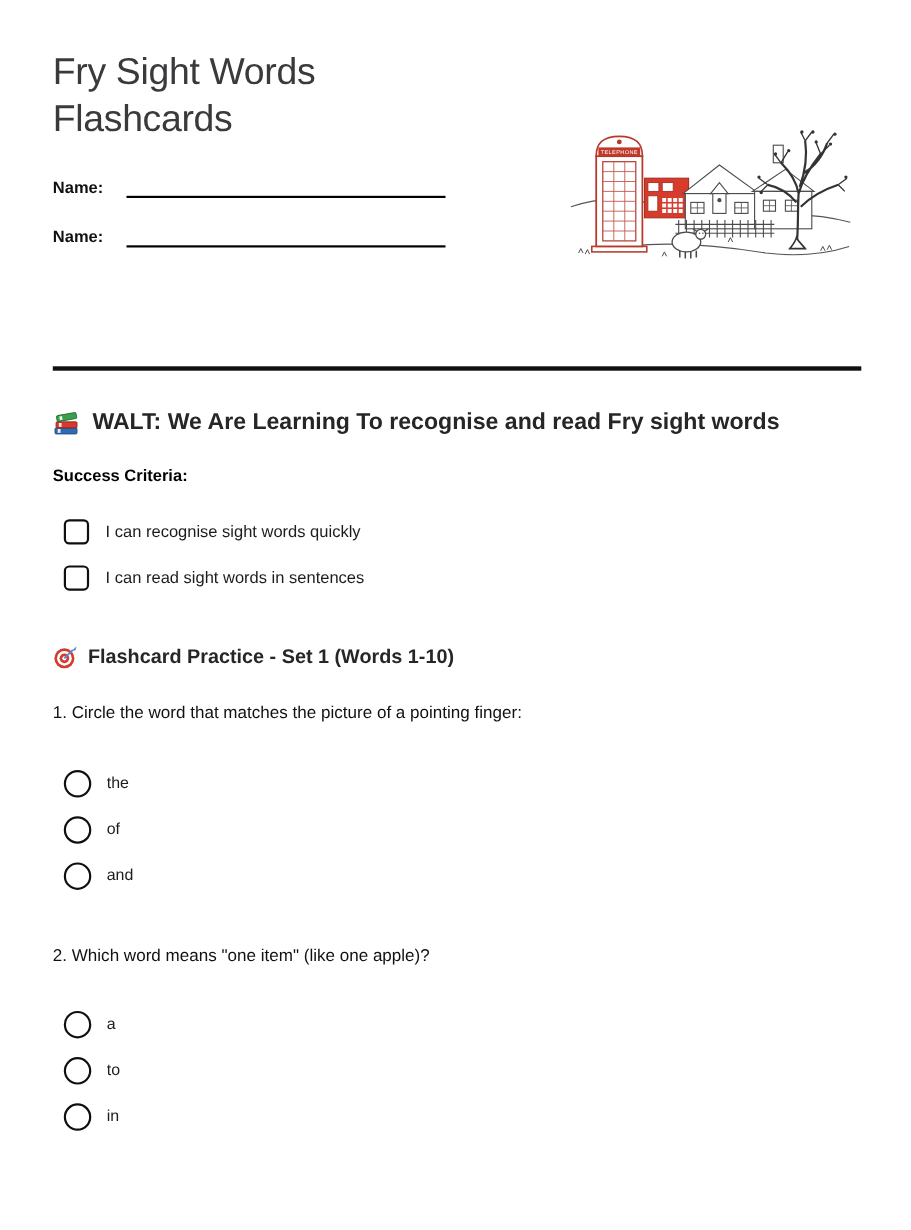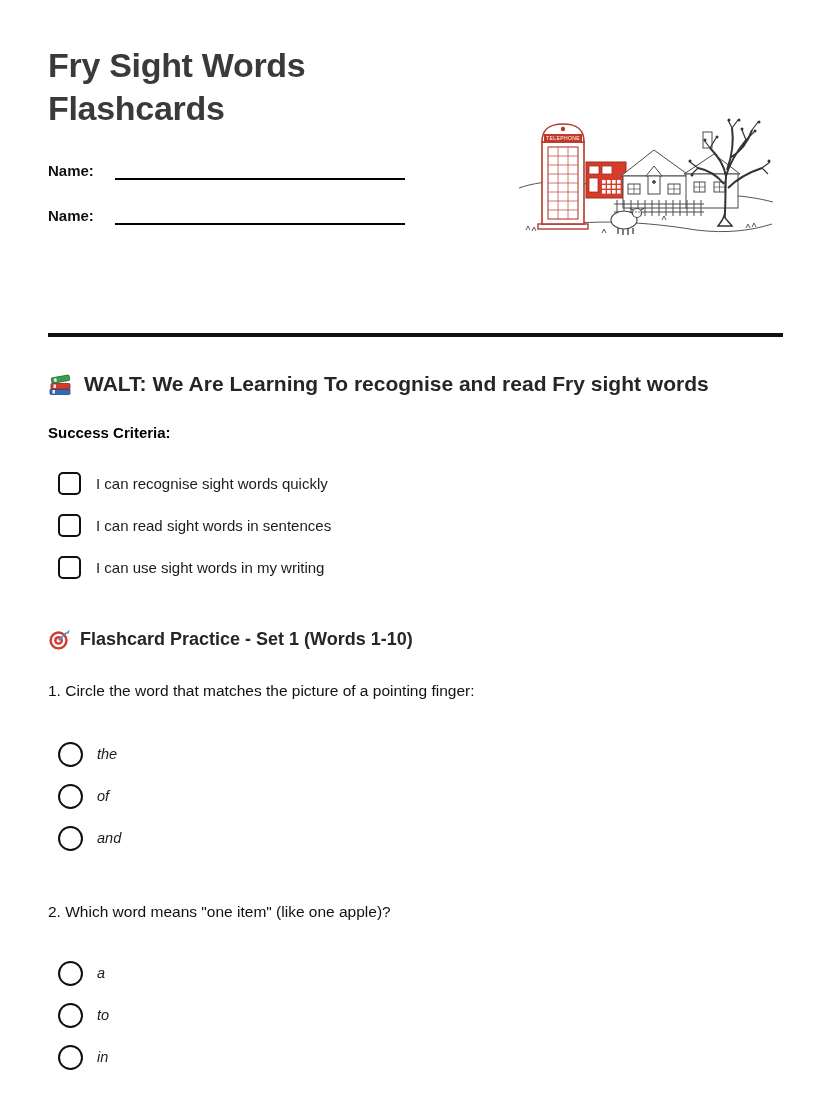--- a/index.html
+++ b/index.html
@@ -11,21 +11,21 @@
     height: 1118px;
     background: #ffffff;
     padding: 0 45px 0 48px;
     overflow: hidden;
   }
   .title {
     margin-top: 44px;
     width: 380px;
     font-size: 34px;
     line-height: 1.26;
-    font-weight: 700;
+    font-weight: 400;
     color: #3a3a3c;
     letter-spacing: -0.3px;
   }
   .field-row {
     display: flex;
     align-items: flex-end;
     width: 357px;
   }
   .field-row.name { margin-top: 30px; }
   .field-row.date { margin-top: 25px; }
@@ -103,21 +103,20 @@
   }
   .question.q1 { margin-top: 31px; }
   .question.q2 { margin-top: 52px; }
   .options { margin-top: 42px; margin-left: 10px; }
   .options.opts2 { margin-top: 40px; }
   .option-row {
     display: flex;
     align-items: center;
     height: 25px;
     margin-bottom: 17px;
-    font-style: italic;
   }
   .radio {
     width: 25px;
     height: 25px;
     border: 2.5px solid #0f0f0f;
     border-radius: 50%;
     background: #fff;
     flex: none;
   }
   .option-label { margin-left: 14px; font-size: 14.5px; color: #1c1c1c; }
@@ -264,24 +263,20 @@
 
   <div class="checklist">
     <div class="check-row">
       <span class="checkbox"></span>
       <span class="check-label">I can recognise sight words quickly</span>
     </div>
     <div class="check-row">
       <span class="checkbox"></span>
       <span class="check-label">I can read sight words in sentences</span>
     </div>
-    <div class="check-row">
-      <span class="checkbox"></span>
-      <span class="check-label">I can use sight words in my writing</span>
-    </div>
   </div>
 
   <div class="practice-heading">
     <span class="hicon">
       <svg width="23" height="23" viewBox="0 0 24 24" xmlns="http://www.w3.org/2000/svg">
         <circle cx="11" cy="13" r="9.5" fill="#d23b2f"></circle>
         <circle cx="11" cy="13" r="7" fill="#ffffff"></circle>
         <circle cx="11" cy="13" r="4.6" fill="#d23b2f"></circle>
         <circle cx="11" cy="13" r="2" fill="#ffffff"></circle>
         <line x1="11" y1="13" x2="19" y2="5" stroke="#5b86c9" stroke-width="1.8"></line>

